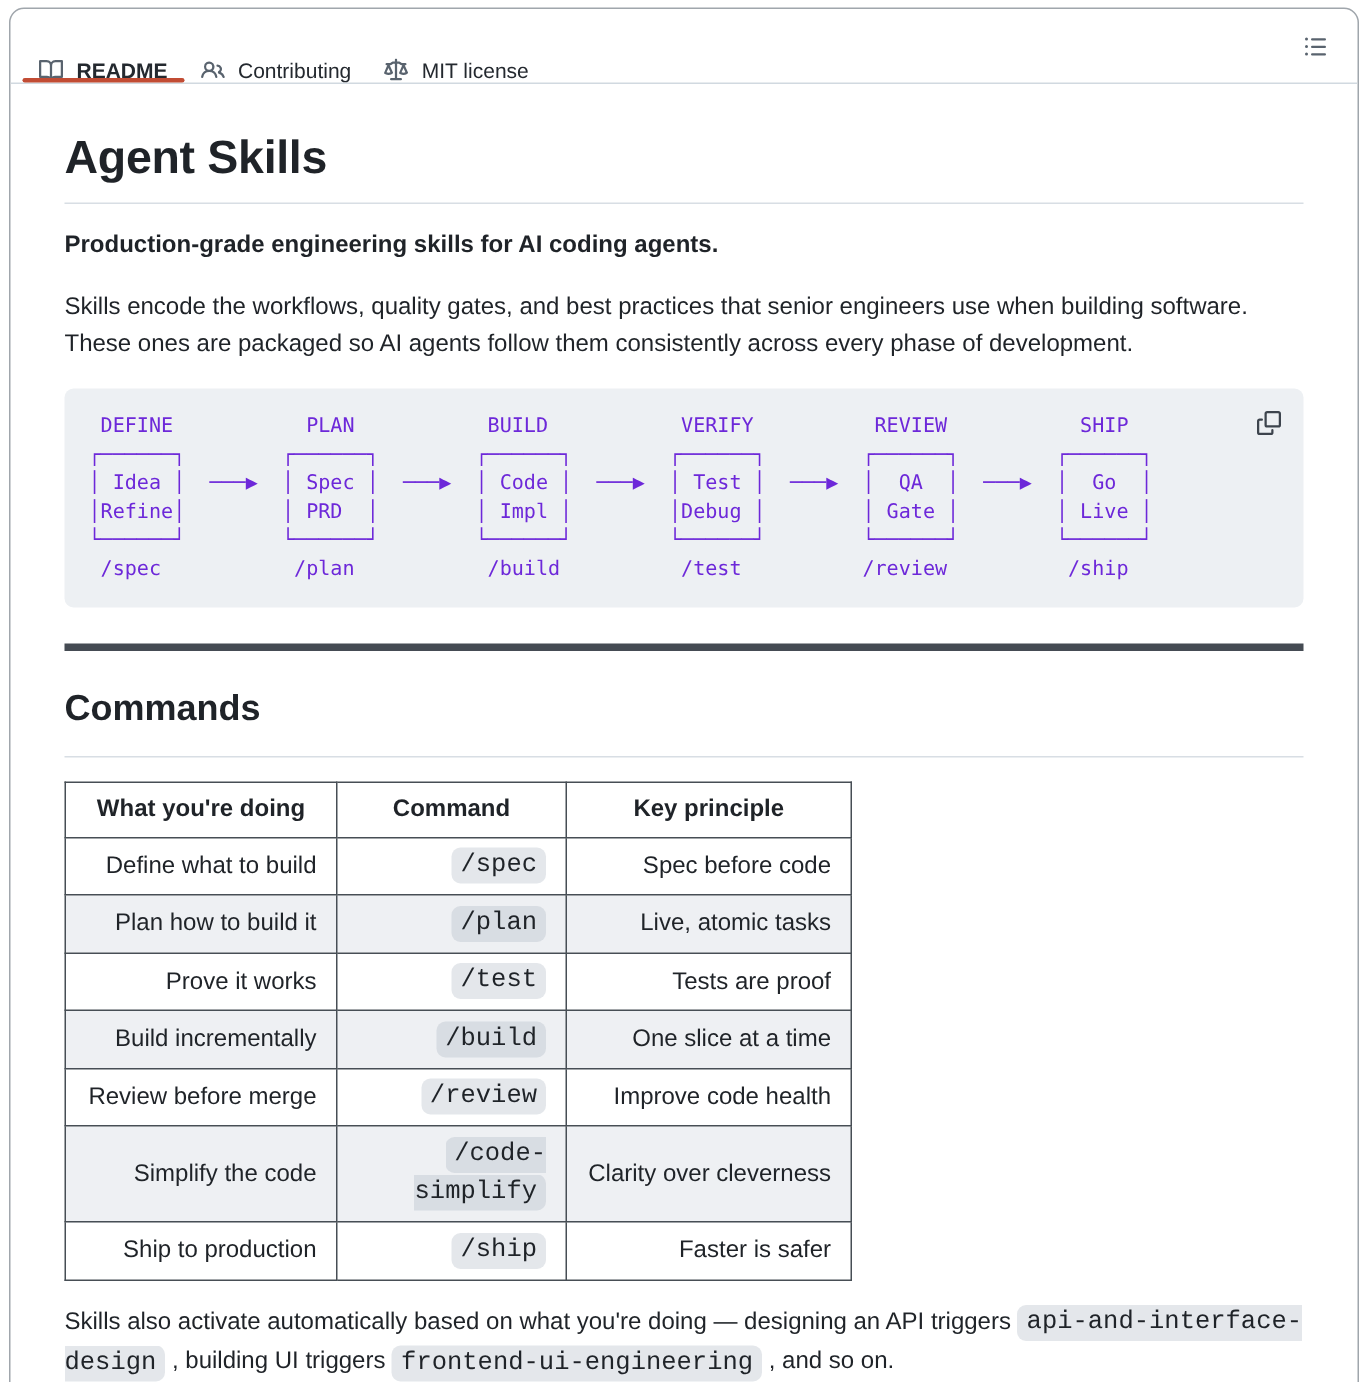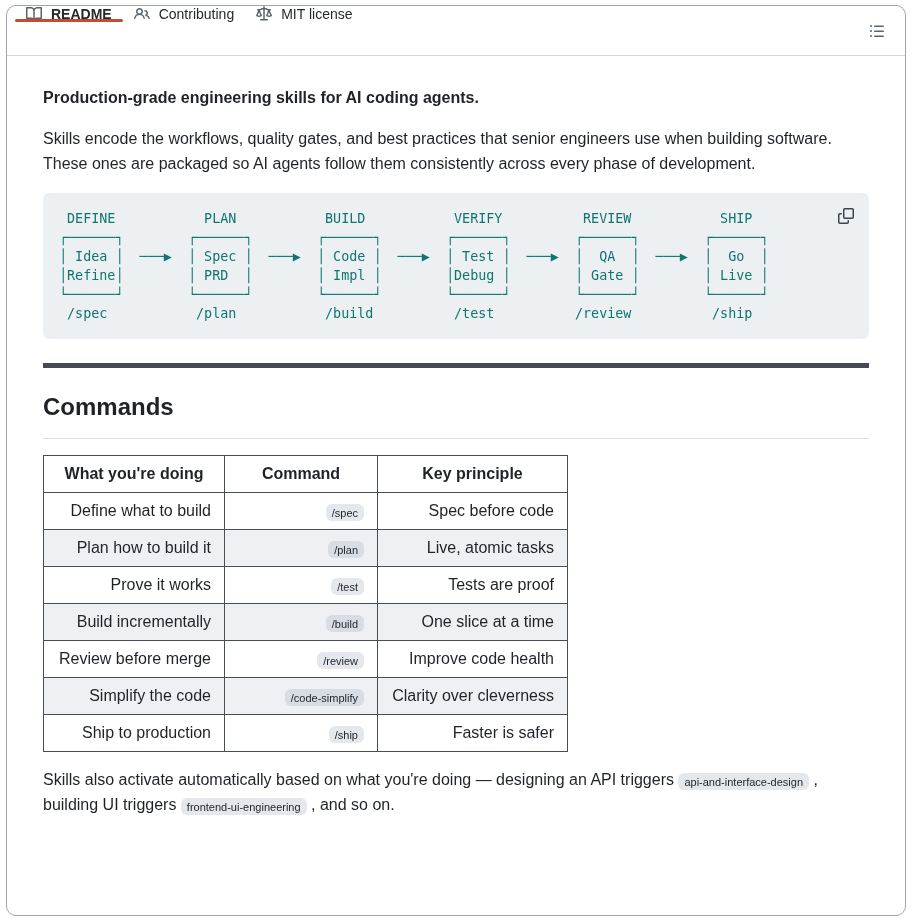--- a/index.html
+++ b/index.html
@@ -16,21 +16,21 @@
     border: 1px solid #a0a6ac;
     border-radius: 10px;
     background: #ffffff;
     overflow: hidden;
     min-height: 911px;
   }
 
   
   .tabbar {
     display: flex;
-    align-items: flex-start;
+    align-items: flex-end;
     height: 50px;
     padding: 0 8px;
     border-bottom: 1px solid #d1d9e0;
   }
   .tab {
     display: flex;
     align-items: center;
     gap: 9px;
     padding: 0 11px;
     font-size: 14px;
@@ -87,21 +87,21 @@
     margin: 0;
     background: #edf0f3;
     border-radius: 6px;
     padding: 16px;
     overflow: hidden;
   }
   .code-block code {
     font-family: "DejaVu Sans Mono", "Liberation Mono", monospace;
     font-size: 13.4px;
     line-height: 1.42;
-    color: #0f766e;
+    color: #6d28d9;
     white-space: pre;
     display: block;
   }
   .copy-btn {
     position: absolute;
     top: 9px; right: 9px;
     width: 28px; height: 28px;
     display: flex; align-items: center; justify-content: center;
     background: transparent;
     border: none;
@@ -141,22 +141,22 @@
     text-align: center;
     padding: 6px 16px;
   }
   .md-table td { text-align: right; }
   .md-table col.c1 { width: 181px; }
   .md-table col.c2 { width: 153px; }
   .md-table col.c3 { width: 190px; }
   .md-table tbody tr:nth-child(even) { background: #eef0f3; }
 
   code.inline {
-    font-family: Liberation Sans, sans-serif;
-    font-size: 11px;
+    font-family: Liberation Mono, monospace;
+    font-size: 17px;
     background: rgba(170, 180, 192, 0.32);
     padding: 2.5px 6px;
     border-radius: 6px;
     white-space: normal;
     overflow-wrap: anywhere;
   }
   p.footer-p { margin: 0 0 14px 0; }
   .octicon svg { display: block; }
 </style>
 </head>
@@ -194,20 +194,21 @@
       <span class="octicon">
         <svg width="16" height="16" viewBox="0 0 16 16" fill="currentColor">
             <path d="M5.75 2.5h8.5a.75.75 0 0 1 0 1.5h-8.5a.75.75 0 0 1 0-1.5Zm0 5h8.5a.75.75 0 0 1 0 1.5h-8.5a.75.75 0 0 1 0-1.5Zm0 5h8.5a.75.75 0 0 1 0 1.5h-8.5a.75.75 0 0 1 0-1.5ZM2 14a1 1 0 1 1 0-2 1 1 0 0 1 0 2Zm1-6a1 1 0 1 1-2 0 1 1 0 0 1 2 0ZM2 4a1 1 0 1 1 0-2 1 1 0 0 1 0 2Z"></path>
           </svg>
       </span>
     </button>
   </nav>
 
   <article class="markdown">
 
+    <h1 class="md-h1">Agent Skills</h1>
 
     <p class="md-p lead">Production-grade engineering skills for AI coding agents.</p>
 
     <p class="md-p">Skills encode the workflows, quality gates, and best practices that senior engineers use when building software. These ones are packaged so AI agents follow them consistently across every phase of development.</p>
 
     <div class="code-block">
       <pre><code> DEFINE           PLAN           BUILD           VERIFY          REVIEW           SHIP
 ┌──────┐        ┌──────┐        ┌──────┐        ┌──────┐        ┌──────┐        ┌──────┐
 │ Idea │  ───▶  │ Spec │  ───▶  │ Code │  ───▶  │ Test │  ───▶  │  QA  │  ───▶  │  Go  │
 │Refine│        │ PRD  │        │ Impl │        │Debug │        │ Gate │        │ Live │

